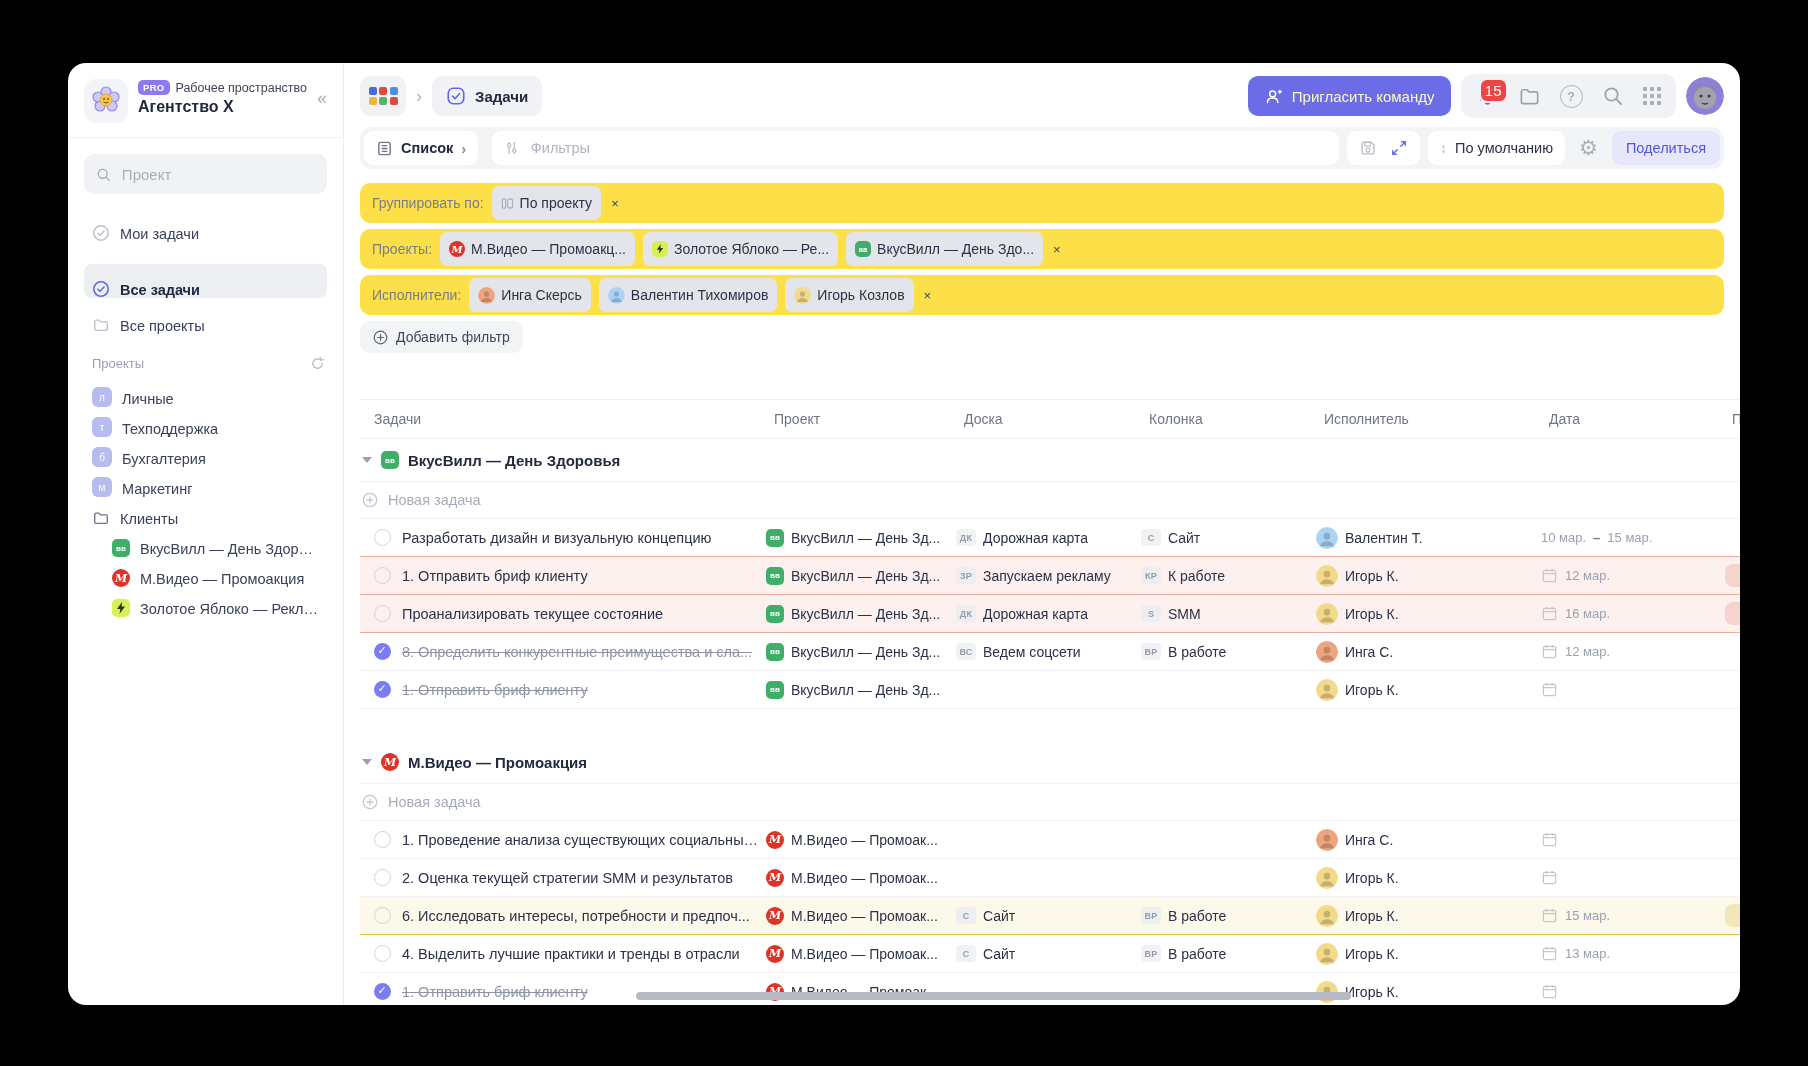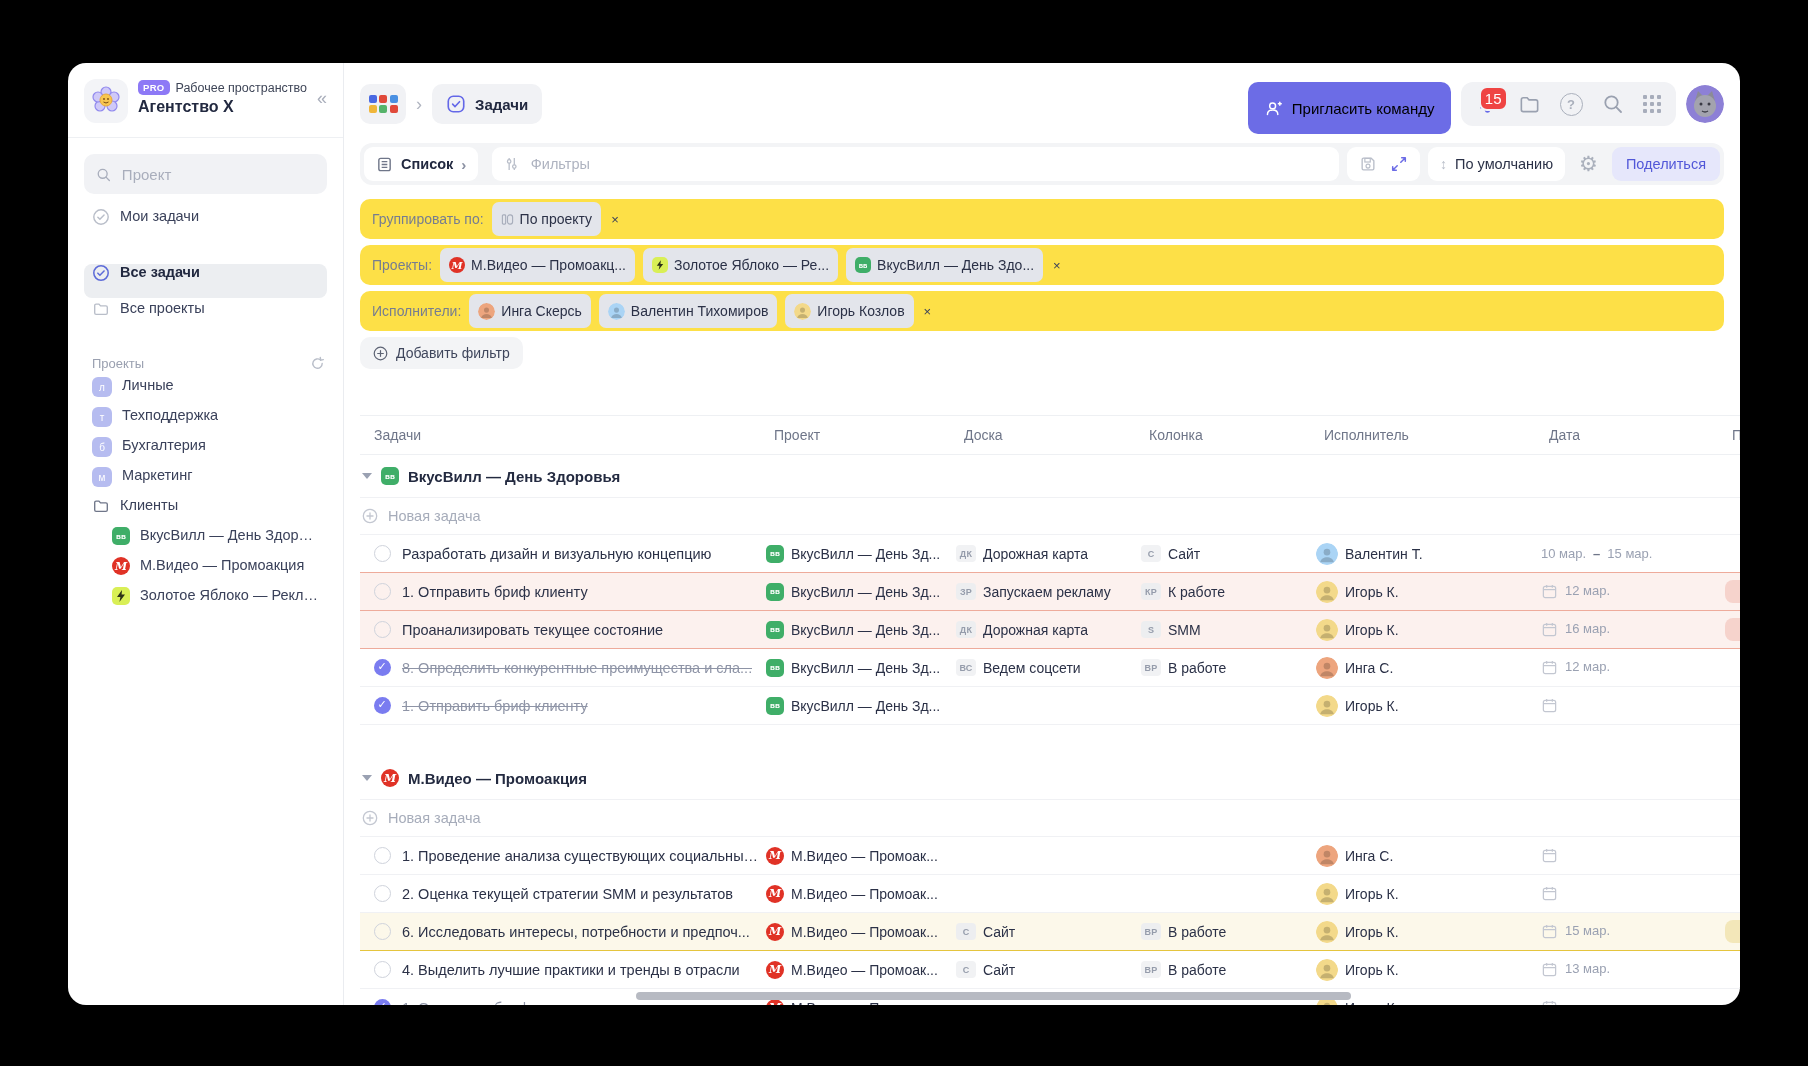--- a/index.html
+++ b/index.html
@@ -15,21 +15,21 @@
   .ws-meta{flex:1;min-width:0;padding-top:1px;}
   .ws-top{display:flex;align-items:center;gap:6px;}
   .pro{background:#8d79f6;color:#fff;font-size:9.5px;font-weight:bold;border-radius:5px;padding:2px 5px;letter-spacing:.3px;}
   .ws-label{font-size:12.5px;color:#3e4557;}
   .ws-name{font-size:16px;font-weight:bold;color:#222940;margin-top:3px;}
   .collapse{position:absolute;right:0;top:10px;color:#a9aebb;font-size:18px;cursor:pointer;line-height:1;}
   .sb-divider{border-top:1px solid #eef0f3;margin:14px -16px 0 -16px;}
   .search{margin-top:16px;background:#f1f2f5;border-radius:10px;height:40px;display:flex;align-items:center;gap:9px;padding:0 12px;}
   .search input{border:none;outline:none;background:transparent;font-size:15px;color:#2b3147;width:100%;font-family:inherit;}
   .search input::placeholder{color:#a9aebc;}
-  .sb-item{display:flex;align-items:flex-start;gap:10px;height:34px;padding:0 8px;border-radius:8px;
+  .sb-item{display:flex;align-items:flex-end;gap:10px;height:34px;padding:0 8px;border-radius:8px;
            font-size:14.5px;color:#3a415a;cursor:pointer;}
   .sb-item.active{background:#eceef1;font-weight:bold;color:#222940;margin-top:20px;}
   .sb-menu{margin-top:14px;display:flex;flex-direction:column;gap:2px;}
   .section-row{display:flex;align-items:center;justify-content:space-between;margin:22px 2px 6px 8px;}
   .section-label{font-size:13px;color:#9aa0b0;}
   .sb-proj{display:flex;flex-direction:column;}
   .sb-proj .sb-item{height:30px;}
   .sb-sub{padding-left:28px;}
   .pbadge{width:20px;height:20px;border-radius:6px;background:#b6bcf0;color:#fff;font-size:10px;
           display:flex;align-items:center;justify-content:center;flex-shrink:0;}
@@ -43,22 +43,22 @@
   .ellip{white-space:nowrap;overflow:hidden;text-overflow:ellipsis;}
   
   .main{flex:1;display:flex;flex-direction:column;min-width:0;position:relative;}
   .topbar{display:flex;align-items:center;gap:10px;padding:11px 16px 9px 16px;}
   .pillbtn{background:#f1f2f5;border-radius:10px;height:40px;display:flex;align-items:center;justify-content:center;cursor:pointer;}
   .apps-btn{width:46px;}
   .apps-grid{display:grid;grid-template-columns:repeat(3,8px);grid-auto-rows:8px;gap:2.5px;}
   .apps-grid i{border-radius:2px;}
   .crumb-chev{color:#b0b5c0;font-size:18px;}
   .tab-pill{padding:0 14px;gap:9px;font-size:15px;font-weight:bold;color:#222940;}
-  .invite{background:#6c6ce6;color:#000000;border-radius:10px;height:52px;display:flex;align-items:center;gap:9px;
-          padding:0 16px;font-size:15px;cursor:pointer;margin-top:8px;}
+  .invite{background:#6c6ce6;color:#fef9c3;border-radius:10px;height:40px;display:flex;align-items:center;gap:9px;
+          padding:0 16px;font-size:15px;cursor:pointer;}
   .icons-pill{background:#f1f2f5;border-radius:12px;height:44px;display:flex;align-items:center;gap:19px;padding:0 15px;}
   .hicon{position:relative;display:flex;cursor:pointer;}
   .badge{position:absolute;top:-7px;right:-9px;background:#ef4443;color:#fff;font-size:15px;font-weight:normal;
          border-radius:8px;padding:2px 4px;min-width:10px;text-align:center;border:2px solid #f1f2f5;}
   .help-circ{width:21px;height:21px;border:1.7px solid #aab0bc;border-radius:50%;color:#aab0bc;font-size:13px;
              font-weight:bold;display:flex;align-items:center;justify-content:center;}
   .dots{display:grid;grid-template-columns:repeat(3,4.5px);grid-auto-rows:4.5px;gap:2.5px;}
   .dots i{background:#a7adbb;border-radius:1px;}
   .avatar{width:38px;height:38px;border-radius:50%;overflow:hidden;flex-shrink:0;cursor:pointer;}
   
@@ -104,21 +104,21 @@
   .chk{width:17px;height:17px;border:1.5px solid #cfd3dc;border-radius:50%;box-sizing:border-box;flex-shrink:0;}
   .chk.done{border:none;background:#7a7cf0;position:relative;}
   .chk.done::after{content:"✓";color:#fff;font-size:11px;position:absolute;left:3.5px;top:1px;}
   .title{font-size:14.5px;color:#2b3147;}
   .title.done{color:#8e94a6;text-decoration:line-through;}
   .ccell{display:flex;align-items:center;gap:7px;padding-left:6px;min-width:0;font-size:14px;color:#2b3147;}
   .code{min-width:14px;height:17px;background:#f1f2f4;border-radius:4px;color:#959cab;font-size:9px;font-weight:bold;
         display:flex;align-items:center;justify-content:center;padding:0 3px;flex-shrink:0;letter-spacing:.2px;}
   .row-red .code,.row-yellow .code{background:#edeef0;}
   .pav{width:22px;height:22px;border-radius:50%;overflow:hidden;flex-shrink:0;}
-  .c-date{display:flex;gap:7px;padding-left:6px;font-size:13px;color:#9aa1b2;}
+  .c-date{display:flex;align-items:center;gap:7px;padding-left:6px;font-size:13px;color:#9aa1b2;}
   .dsep{color:#6f7689;font-weight:bold;}
   .sliver{position:absolute;right:0;top:7px;width:15px;height:23px;border-radius:8px 0 0 8px;}
   .sliver.red{background:#f6d3cc;}
   .sliver.yel{background:#f3e7b9;}
   .ggap{height:32px;}
   .hscroll{position:absolute;left:292px;bottom:5px;width:715px;height:8px;background:#b7bac2;border-radius:4px;}
 </style>
 </head>
 <body>
 

